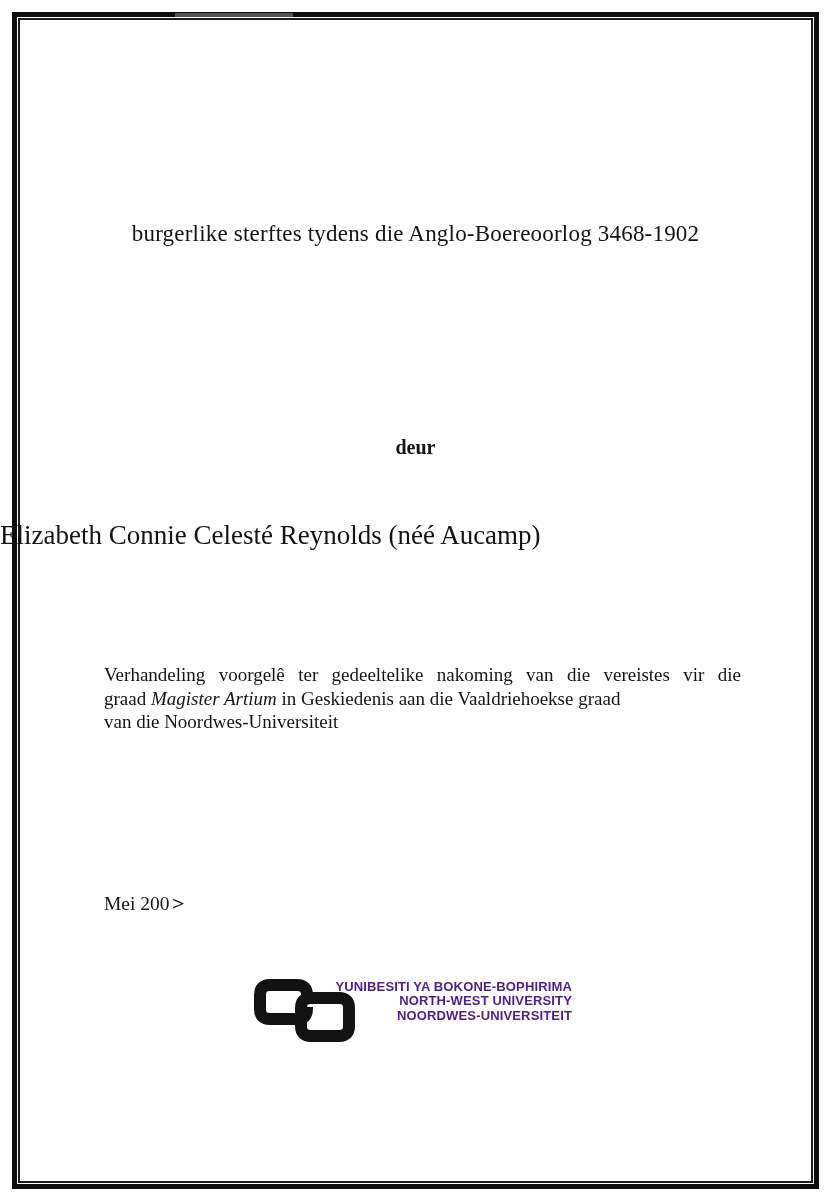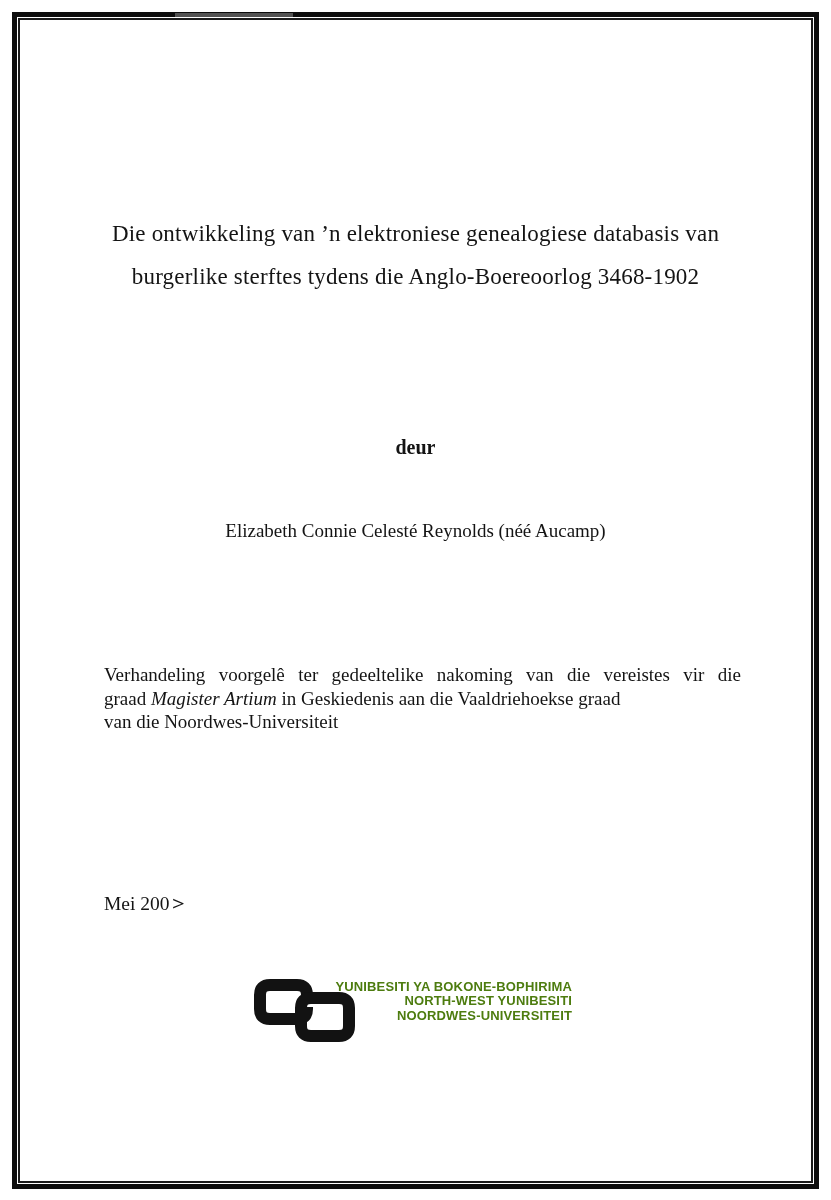--- a/index.html
+++ b/index.html
@@ -46,22 +46,21 @@
   .byline {
     position: absolute;
     left: 0; right: 0; top: 436px;
     text-align: center;
     font-size: 20px;
     font-weight: bold;
   }
   .author {
     position: absolute;
     left: 0; right: 0; top: 520px;
-    text-align: center;
-    font-size: 19px;
+    font-size: 27px;
   }
   .submission {
     position: absolute;
     left: 104px; top: 663px;
     width: 637px;
     font-size: 19px;
     line-height: 23.5px;
   }
   .submission .just {
     text-align: justify;
@@ -89,36 +88,35 @@
   .logo-text {
     position: absolute;
     left: 315px; top: 980px;
     width: 257px;
     text-align: right;
     font-family: "Liberation Sans", sans-serif;
     font-weight: 700;
     font-size: 13px;
     line-height: 14.3px;
     letter-spacing: 0.15px;
-    color: #4d7c0f;
+    color: #4c1d95;
     white-space: nowrap;
   }
 </style>
 </head>
 <body>
 
 <div class="page">
 
   <div class="frame-outer">
     <div class="frame-inner"></div>
   </div>
   <div class="smudge"></div>
 
   <div class="title-block">
-    <div>Die ontwikkeling van ’n elektroniese genealogiese databasis van</div>
     <div>burgerlike sterftes tydens die Anglo-Boereoorlog 3468-1902</div>
   </div>
 
   <div class="byline">deur</div>
 
   <div class="author">Elizabeth Connie Celesté Reynolds (néé Aucamp)</div>
 
   <div class="submission">
     <div class="just">Verhandeling voorgelê ter gedeeltelike nakoming van die vereistes vir die</div>
     <div><span>graad </span><span class="it">Magister Artium</span><span> in Geskiedenis aan die Vaaldriehoekse graad</span></div>
@@ -131,17 +129,17 @@
 
   <svg class="logo-mark" viewBox="0 0 103 65" xmlns="http://www.w3.org/2000/svg" aria-hidden="true">
 
     <path d="M 54 19 L 54 17 Q 54 7 44 7 L 17 7 Q 7 7 7 17 L 7 31 Q 7 41 17 41 L 44 41 Q 54 41 54 31 L 54 29" fill="none" stroke="#121212" stroke-width="12" stroke-linecap="butt"></path>
 
     <path d="M 48 36 L 48 30 Q 48 20 58 20 L 86 20 Q 96 20 96 30 L 96 48 Q 96 58 86 58 L 58 58 Q 48 58 48 48 L 48 44" fill="none" stroke="#121212" stroke-width="12" stroke-linecap="butt"></path>
   </svg>
 
   <div class="logo-text">
     <div>YUNIBESITI YA BOKONE-BOPHIRIMA</div>
-    <div>NORTH-WEST YUNIBESITI</div>
+    <div>NORTH-WEST UNIVERSITY</div>
     <div>NOORDWES-UNIVERSITEIT</div>
   </div>
 
 </div>
 
 </body></html>

